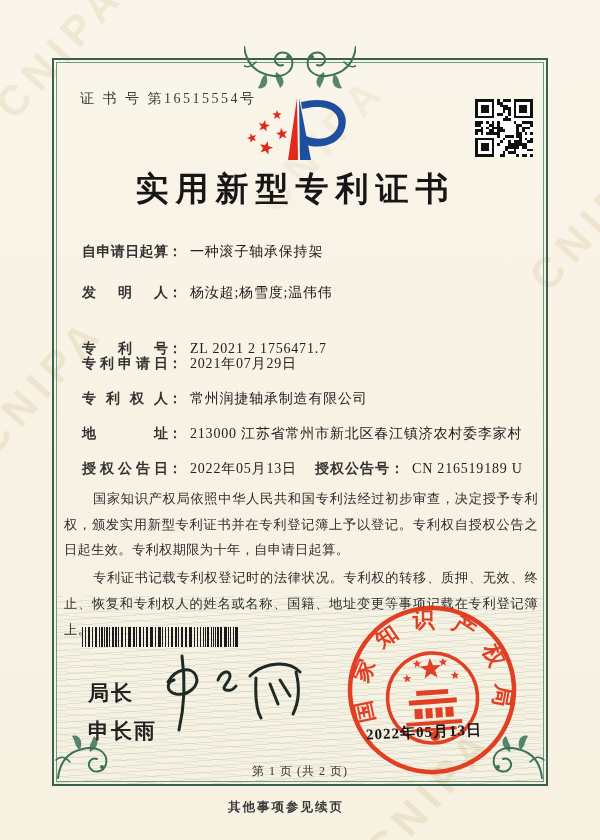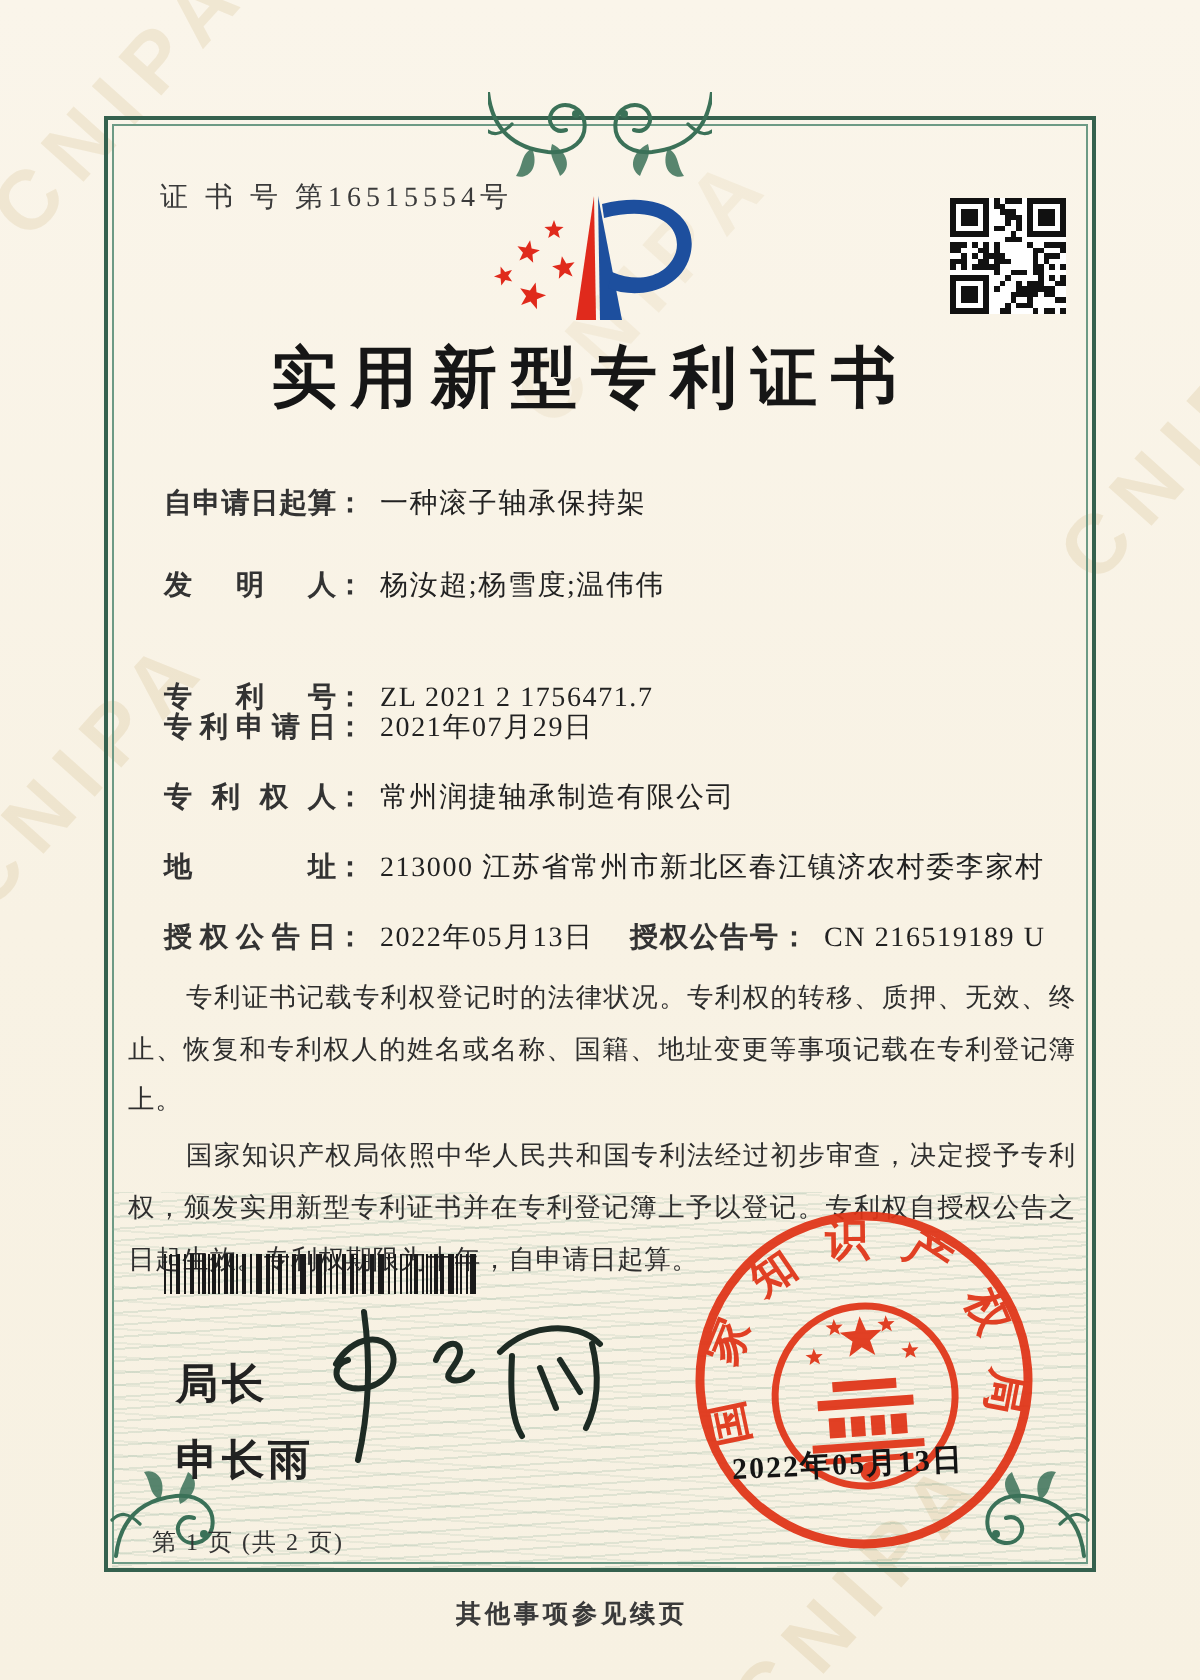--- a/index.html
+++ b/index.html
@@ -53,21 +53,21 @@
   .body-text p{margin:0 0 2px 0;text-indent:2.2em;}
   .barcode{position:absolute;left:82px;top:627px;}
   .signer{position:absolute;left:88px;top:674px;font-family:"Liberation Sans","DejaVu Sans",sans-serif;
     font-size:21px;font-weight:bold;color:#222;letter-spacing:2px;line-height:1.8;}
   .signature{position:absolute;left:142px;top:650px;}
   .seal{position:absolute;left:344px;top:602px;transform:rotate(-4deg);opacity:.93;}
   .seal-date{
     position:absolute;left:366px;top:723px;font-size:15px;font-weight:bold;color:#141414;
     letter-spacing:1px;transform:rotate(-2.5deg);
   }
-  .page-num{position:absolute;left:52px;top:763px;width:496px;text-align:left;font-size:12px;color:#333;letter-spacing:1px;padding-left:24px;}
+  .page-num{position:absolute;left:52px;top:763px;width:496px;text-align:center;font-size:12px;color:#333;letter-spacing:1px;}
   .cont-note{position:absolute;left:0;top:799px;width:572px;text-align:center;font-size:12.5px;font-weight:bold;color:#3a3a3a;letter-spacing:2px;}
   .orn{position:absolute;color:#3b7158;}
 </style>
 </head>
 <body>
 
 <div class="page">
 
   <div class="wm" style="left:-14px;top:96px;">CNIPA</div>
   <div class="wm" style="left:248px;top:190px;opacity:.35;">CNIPA</div>
@@ -273,22 +273,22 @@
     <span class="lbl">地址</span><span class="colon">：</span><span class="val">213000 江苏省常州市新北区春江镇济农村委李家村</span>
   </div>
   <div class="row" style="top:460px;">
     <span class="lbl">授权公告日</span><span class="colon">：</span><span class="val">2022年05月13日</span>
     <span class="pair2">
       <span class="lbl2">授权公告号</span><span class="colon">：</span><span class="val2">CN 216519189 U</span>
     </span>
   </div>
 
   <div class="body-text">
+    <p>国家知识产权局依照中华人民共和国专利法经过初步审查，决定授予专利权，颁发实用新型专利证书并在专利登记簿上予以登记。专利权自授权公告之日起生效。专利权期限为十年，自申请日起算。</p>
     <p>专利证书记载专利权登记时的法律状况。专利权的转移、质押、无效、终止、恢复和专利权人的姓名或名称、国籍、地址变更等事项记载在专利登记簿上。</p>
-    <p>国家知识产权局依照中华人民共和国专利法经过初步审查，决定授予专利权，颁发实用新型专利证书并在专利登记簿上予以登记。专利权自授权公告之日起生效。专利权期限为十年，自申请日起算。</p>
   </div>
 
   <svg class="barcode" width="158" height="20" viewBox="0 0 158 20" shape-rendering="crispEdges">
     <g id="barcode-bars" fill="#1a1a1a">
         <rect x="0" y="0" width="1" height="20"></rect>
         <rect x="3" y="0" width="1" height="20"></rect>
         <rect x="6" y="0" width="2" height="20"></rect>
         <rect x="10" y="0" width="1" height="20"></rect>
         <rect x="13" y="0" width="2" height="20"></rect>
         <rect x="17" y="0" width="1" height="20"></rect>

